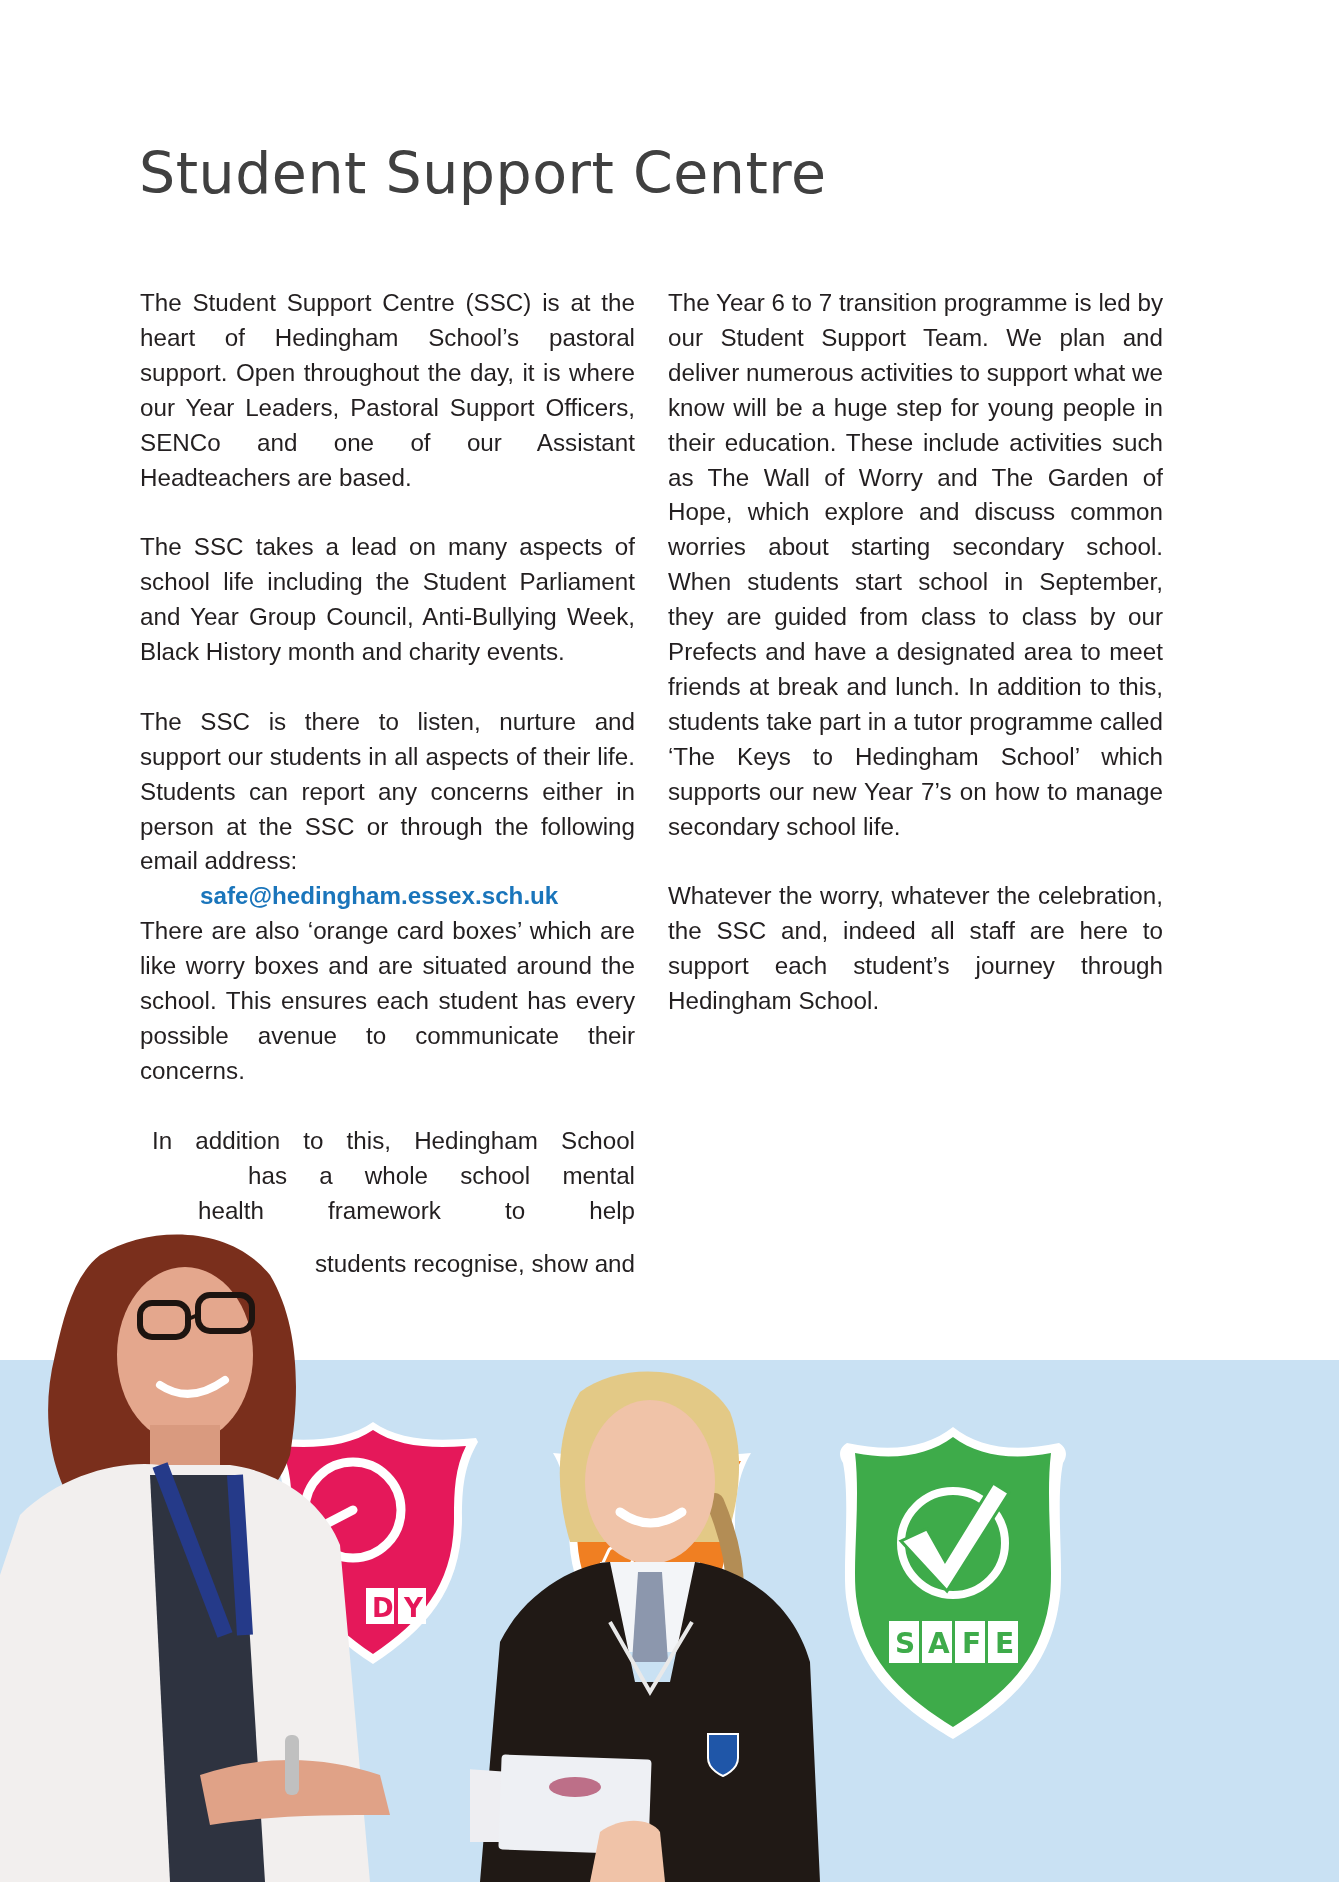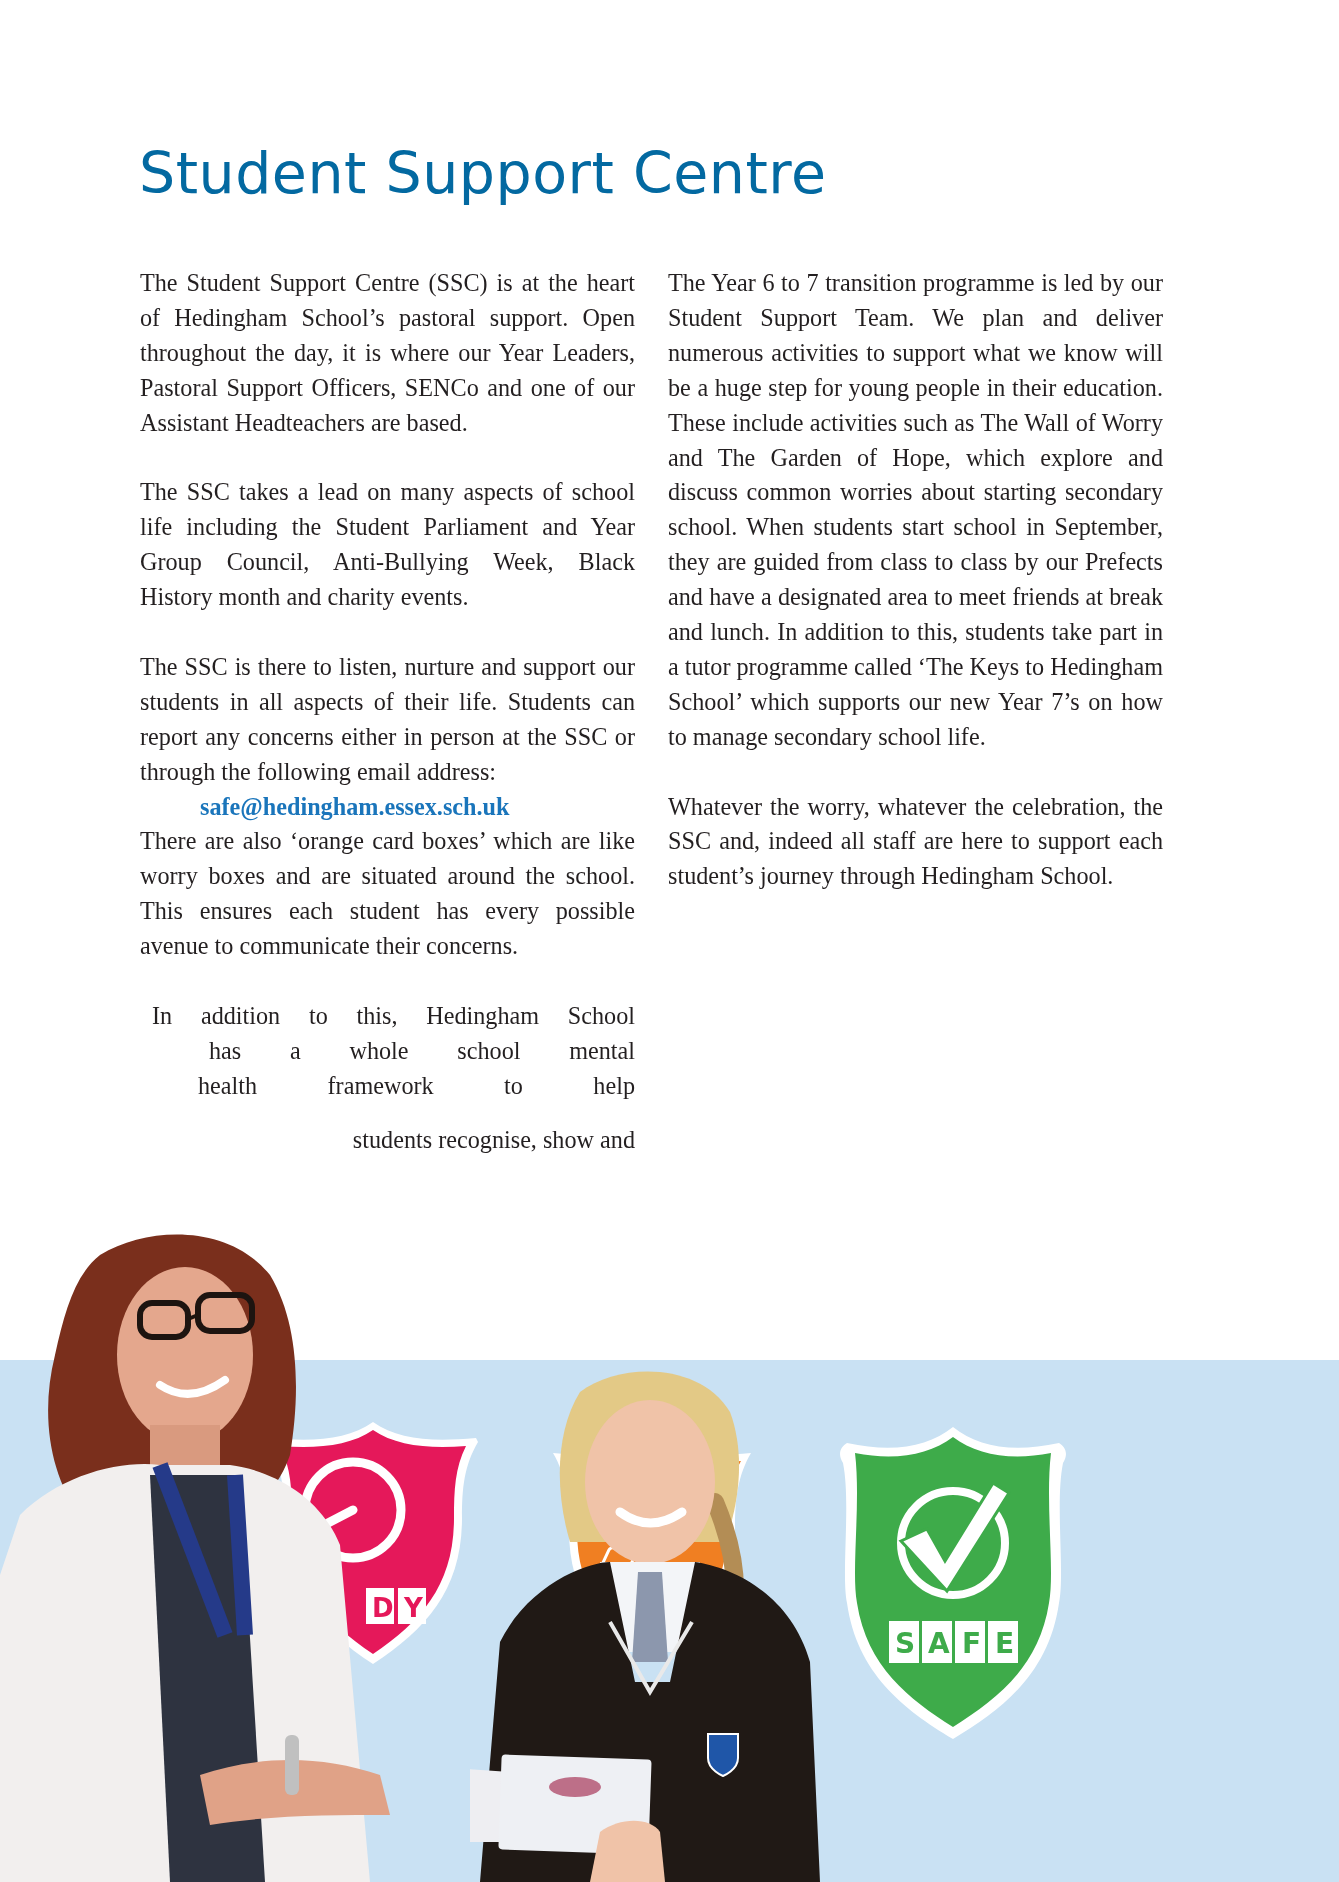--- a/index.html
+++ b/index.html
@@ -4,40 +4,40 @@
 <style>
   html, body { margin: 0; padding: 0; }
   body {
     width: 1339px; height: 1882px; position: relative; overflow: hidden;
     background: #ffffff;
     font-family: "Liberation Sans", "DejaVu Sans", sans-serif;
     color: #231f20;
   }
   .page-title {
     position: absolute; left: 139px; top: 140px; margin: 0;
-    font-size: 57px; font-weight: normal; color: #0369a1;
+    font-size: 57px; font-weight: normal; color: #404040;
     letter-spacing: 0.5px; white-space: nowrap;
     font-family: "DejaVu Sans", sans-serif;
   }
   .col {
-    position: absolute; top: 266px; width: 495px;
+    position: absolute; top: 286px; width: 495px;
     font-size: 24.2px; line-height: 34.9px; text-align: justify;
-    font-family: Liberation Serif, serif;
+    font-family: Liberation Sans, sans-serif;
   }
   .col-left { left: 140px; }
   .col-right { left: 668px; }
   .col p { margin: 0 0 34.9px 0; }
   .email {
     display: block; text-align: left; padding-left: 60px;
     color: #1a75bb; font-weight: bold;
   }
   .wrap-para { position: relative; }
   .indent-line { display: block; text-align: justify; text-align-last: justify; }
   .indent-1 { margin-left: 12px; }
-  .indent-2 { margin-left: 69px; }
+  .indent-2 { margin-left: 108px; }
   .indent-3 { margin-left: 58px; }
   .indent-4 { margin-left: 148px; text-align-last: right; margin-top: 19px; }
 
   .photo-band {
     position: absolute; left: 0; top: 1360px; width: 1339px; height: 522px;
     background: #c9e1f3;
   }
   .shield { position: absolute; }
   .person { position: absolute; }
 </style>

